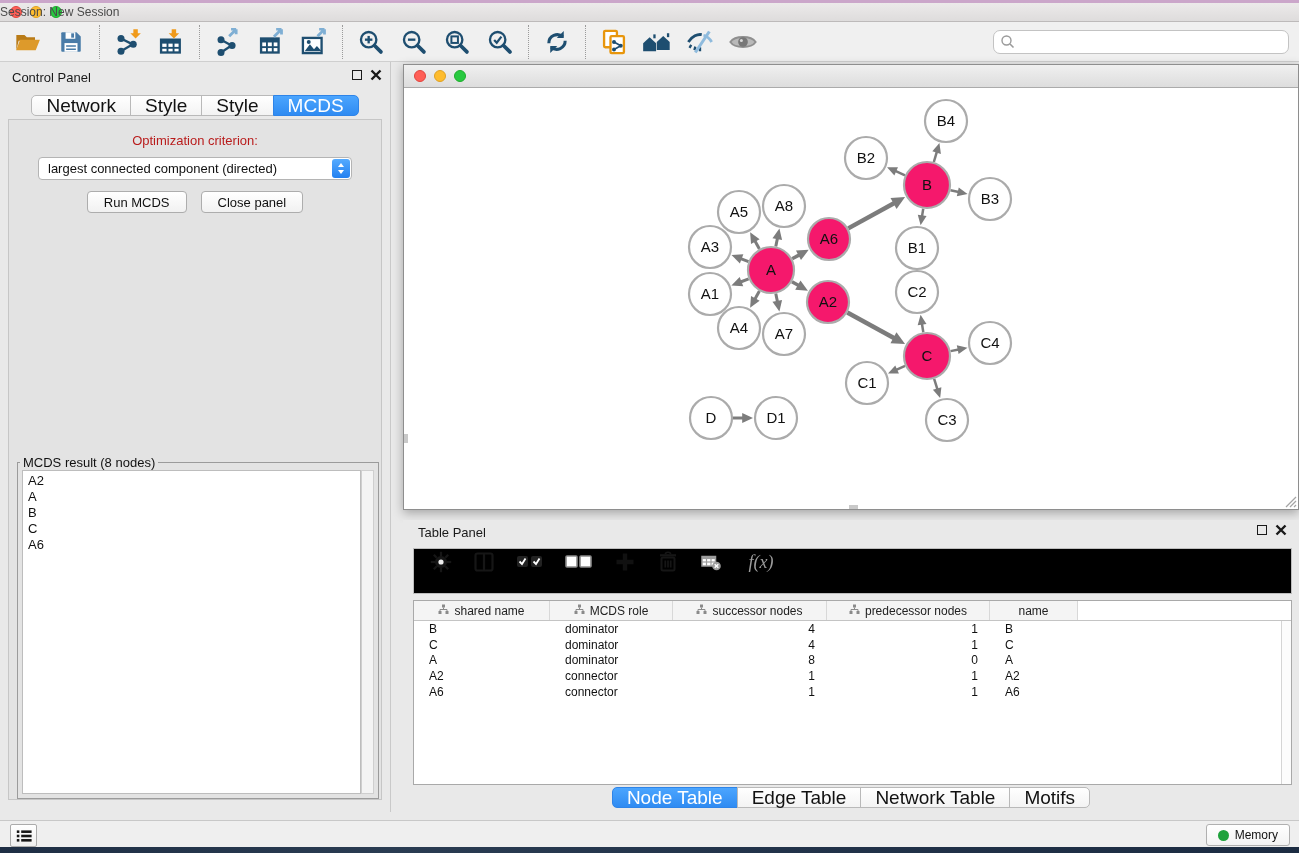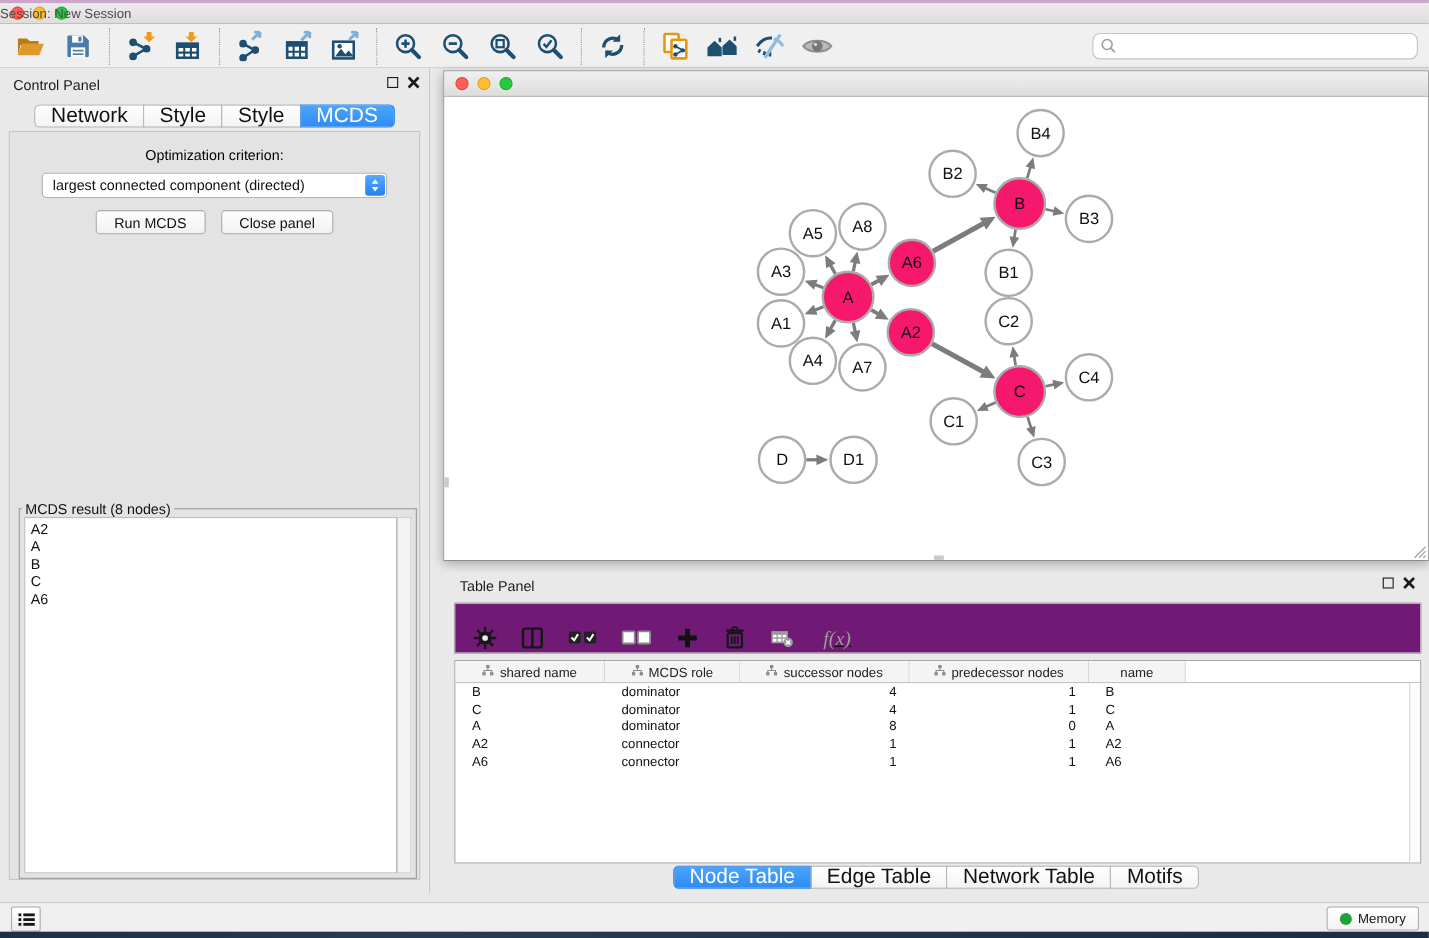--- a/index.html
+++ b/index.html
@@ -35,21 +35,21 @@
   .cp-header { position:absolute; left:12px; top:8px; font-size:13px; color:#1A1A1A; }
   .panel-icons { position:absolute; right:8px; top:7px; display:flex; gap:8px; align-items:center; }
   .cp-tabs { position:absolute; top:33px; left:0; right:0; display:flex; justify-content:center; }
   .seg { height:21px; padding:0 14px; background:linear-gradient(#FFFFFF,#F3F3F3); border:1px solid #B9B9B9;
          margin-left:-1px; font-size:19px; color:#111; display:flex; align-items:center; }
   .seg:first-child { border-radius:5px 0 0 5px; margin-left:0; }
   .seg:last-child { border-radius:0 5px 5px 0; }
   .seg.active { background:linear-gradient(#4BA5FE,#2F8BF2); border-color:#2E84E8; color:#fff; }
   .cp-body { position:absolute; left:8px; right:8px; top:57px; bottom:12px; background:#E3E3E3;
              border:1px solid #C6C6C6; }
-  .opt-label { margin-top:13px; text-align:center; font-size:13px; color:#000000; }
+  .opt-label { margin-top:13px; text-align:center; font-size:13px; color:#b91c1c; }
   .dropdown { position:relative; margin:9px auto 0; width:314px; height:23px; background:#fff;
               border:1px solid #B4B4B4; border-radius:4px; font-size:13px; color:#111;
               display:flex; align-items:center; padding-left:9px; }
   .stepper { position:absolute; right:1px; top:1px; bottom:1px; width:18px; border-radius:3px;
              background:linear-gradient(#55ABFF,#2380F0); display:flex; flex-direction:column;
              align-items:center; justify-content:center; }
   .stepper i { width:0; height:0; border:3.5px solid transparent; display:block; }
   .stepper i.up { border-bottom:4.5px solid #fff; border-top:none; margin-bottom:3px; }
   .stepper i.down { border-top:4.5px solid #fff; border-bottom:none; }
   .cp-buttons { margin-top:11px; display:flex; justify-content:center; gap:14px; }
@@ -72,22 +72,22 @@
                   display:flex; align-items:center; }
   .net-title { position:absolute; left:0; right:0; text-align:center; font-size:13px; color:#333; }
   .net-canvas { position:absolute; left:0; top:24px; right:0; bottom:0; background:#fff; }
   .grip { position:absolute; right:1px; bottom:1px; }
   .edge-tick-left { position:absolute; left:0; top:345px; width:4px; height:9px; background:#C9C9C9; }
   .edge-tick-bottom { position:absolute; left:445px; bottom:0; width:9px; height:4px; background:#C9C9C9; }
 
   
   .table-panel { position:absolute; left:403px; top:520px; width:896px; height:292px; background:#E9E9E9; }
   .tp-header-title { position:absolute; left:15px; top:5px; font-size:13px; color:#1A1A1A; }
-  .tp-toolbar { position:absolute; left:10px; right:7px; top:28px; height:46px; background:#701a75;
-                border:1px solid #BDBDBD; display:flex; align-items:flex-end; gap:17px; padding-left:14px;text-decoration:underline; }
+  .tp-toolbar { position:absolute; left:10px; right:7px; top:28px; height:46px; background:#000000;
+                border:1px solid #BDBDBD; display:flex; align-items:flex-start; gap:17px; padding-left:14px;text-decoration:underline; }
   .tpbtn { display:flex; align-items:center; justify-content:center; width:26px; height:26px; }
   .fx { font-family:"Liberation Serif", serif; font-style:italic; font-size:18px; color:#9C9C9C; }
   .tp-table { position:absolute; left:10px; right:7px; top:80px; bottom:27px; background:#fff;
               border:1px solid #A9A9A9; overflow:hidden; }
   .thead { display:flex; height:20px; border-bottom:1px solid #C4C4C4; }
   .th { background:#F4F4F4; border-right:1px solid #D8D8D8; display:flex; align-items:center;
         justify-content:center; gap:5px; font-size:12px; color:#222; }
   .th.filler { background:#fff; border-right:none; flex:1; }
   .trow { display:flex; height:15.7px; align-items:center; font-size:12px; color:#111; }
   .tcell { overflow:hidden; white-space:nowrap; }

